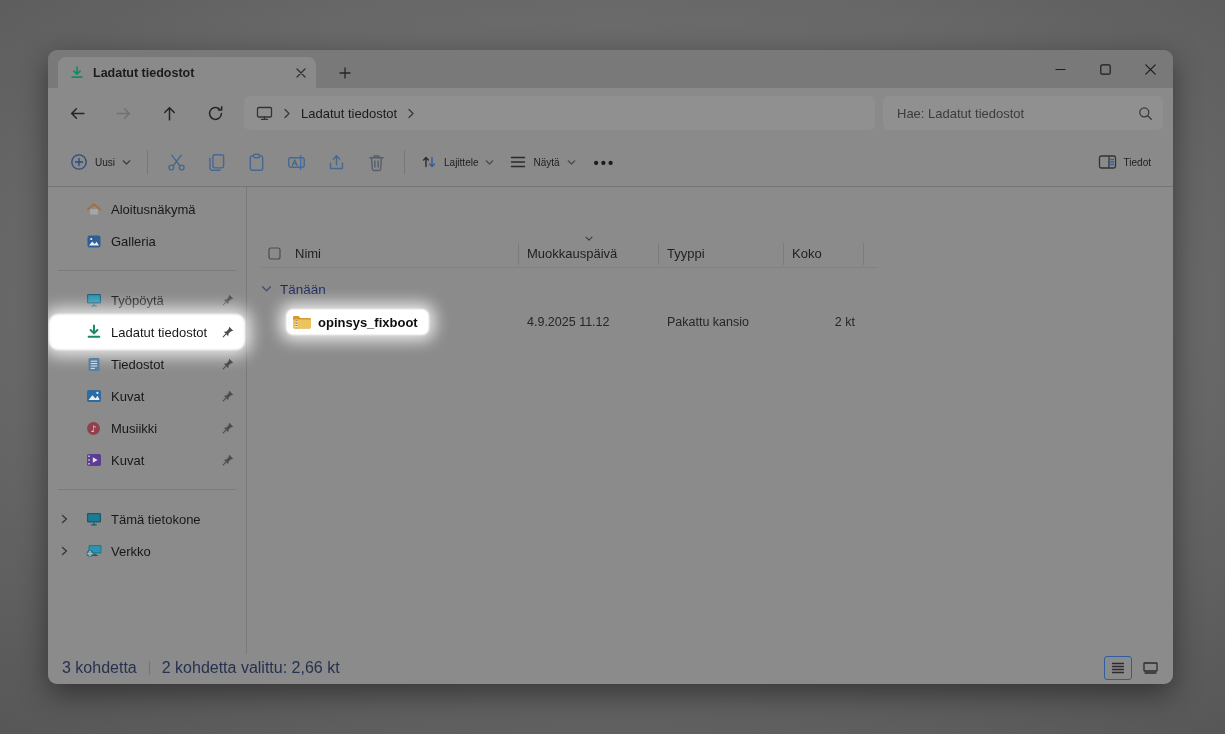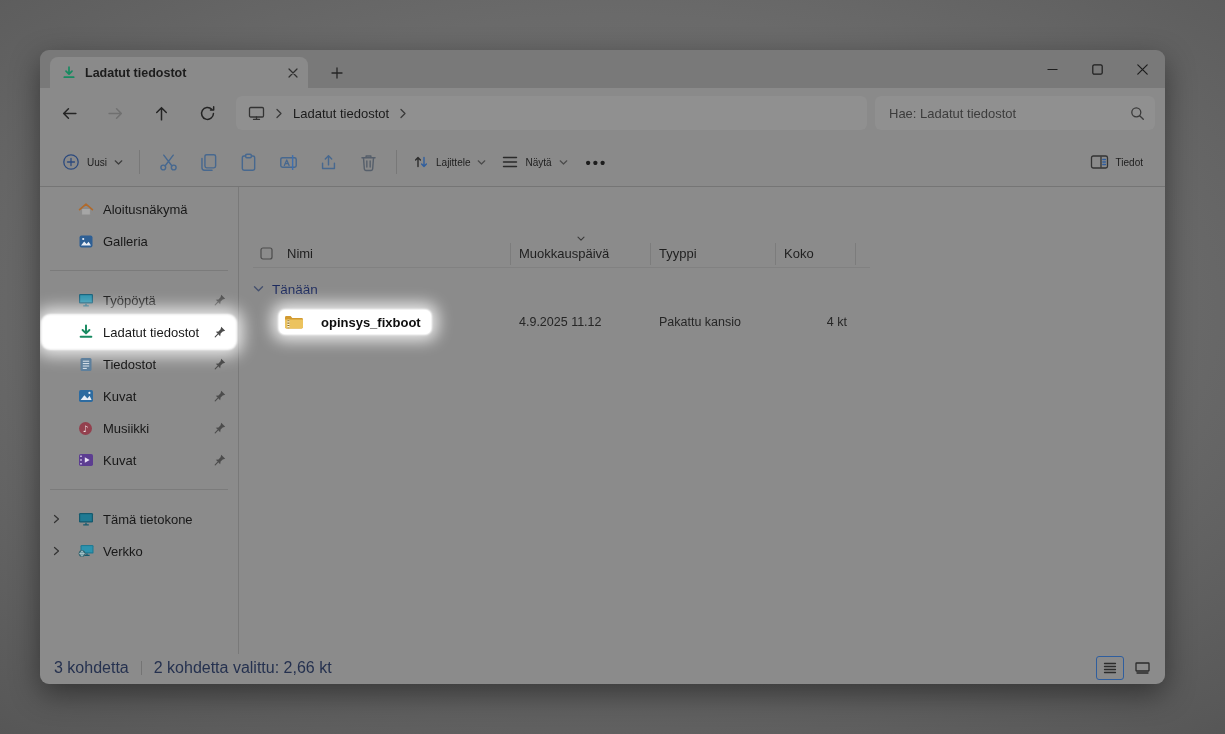--- a/index.html
+++ b/index.html
@@ -1,19 +1,19 @@
 <!DOCTYPE html>
 <html><head>
 <meta charset="utf-8">
 <style>
   html,body{margin:0;padding:0;background:#3a3a3a;}
   .stage{position:relative;width:1225px;height:734px;overflow:hidden;
     font-family:"Liberation Sans","DejaVu Sans",sans-serif;
     background:radial-gradient(ellipse 115% 105% at 50% 42%, #727272 0%, #6a6a6a 38%, #585858 68%, #3e3e3e 100%);}
-  .window{position:absolute;left:40px;top:50px;width:1125px;height:634px;border-radius:9px;
+  .window{position:absolute;left:48px;top:50px;width:1125px;height:634px;border-radius:9px;
     overflow:hidden;display:flex;flex-direction:column;box-shadow:0 10px 30px rgba(0,0,0,.45);}
   
   .tabbar{height:38px;background:#797979;display:flex;align-items:flex-end;padding-left:10px;flex:none;}
   .tab{width:236px;height:31px;background:#8a8a8a;border-radius:8px 8px 0 0;display:flex;align-items:center;
     gap:9px;padding:0 10px 0 12px;}
   .tab-title{flex:1;font-size:12.5px;font-weight:700;color:#1c1c1c;white-space:nowrap;overflow:hidden;}
   .tab-close,.newtab{display:flex;align-items:center;justify-content:center;}
   .newtab{width:34px;height:31px;margin-left:12px;}
   .wincontrols{margin-left:auto;display:flex;height:38px;align-self:flex-start;}
   .wc{width:45px;height:38px;display:flex;align-items:center;justify-content:center;}
@@ -55,21 +55,21 @@
   .hcell{font-size:13px;color:#1f1f1f;height:22px;display:flex;align-items:center;border-right:1px solid #7c7c7c;
     padding-left:8px;position:relative;}
   .hcell.first{border-right:none;justify-content:center;padding-left:0;}
   .sortchev{position:absolute;top:-7px;left:50%;transform:translateX(-50%);}
   .group-row{height:34px;display:flex;align-items:center;gap:8px;margin-top:4px;}
   .group-label{font-size:13.5px;color:#1c2a5e;}
   .file-row{height:32px;}
   .fcell{font-size:12.5px;color:#262626;padding-left:8px;}
   .fcell.size{text-align:right;padding-right:9px;padding-left:0;}
   .name-cell{display:flex;align-items:center;padding-left:0;}
-  .name-capsule{display:inline-flex;align-items:center;gap:17px;padding:4px 10px 4px 5px;border-radius:6px;}
+  .name-capsule{display:inline-flex;align-items:center;gap:6px;padding:4px 10px 4px 5px;border-radius:6px;}
   .name-text{font-size:13px;font-weight:700;color:#0e0e0e;white-space:nowrap;}
   
   .statusbar{height:28px;display:flex;align-items:center;padding:0 10px 2px 14px;background:#8b8b8b;flex:none;}
   .status-text{font-size:16px;color:#25314f;white-space:nowrap;}
   .sdiv{width:1px;height:14px;background:#747474;margin:0 12px;}
   .sspacer{flex:1;}
   .viewbtn{width:26px;height:22px;display:flex;align-items:center;justify-content:center;border-radius:3px;margin-left:5px;}
   .viewbtn.sel{border:1.5px solid #2f5e9e;}
   svg{display:block;}
 </style>
@@ -496,21 +496,21 @@
                   <path d="M1 5.6h18V13a1.4 1.4 0 0 1-1.4 1.4H2.4A1.4 1.4 0 0 1 1 13z" fill="#ecc35e"></path>
                   <path d="M4.4 5.8v8.4" stroke="#fdf6e3" stroke-width="2"></path>
                   <path d="M4.4 6.2v8" stroke="#8f6c1e" stroke-width="2" stroke-dasharray="1.1 1.3"></path>
                 </svg>
               </span>
               <span class="name-text">opinsys_fixboot</span>
             </span>
           </div>
           <div class="fcell">4.9.2025 11.12</div>
           <div class="fcell">Pakattu kansio</div>
-          <div class="fcell size">4 kt</div>
+          <div class="fcell size">2 kt</div>
         </div>
       </div>
     </div>
 
     <div class="statusbar">
       <span class="status-text">3 kohdetta</span>
       <span class="sdiv"></span>
       <span class="status-text">2 kohdetta valittu: 2,66 kt</span>
       <span class="sspacer"></span>
       <span class="viewbtn sel">

